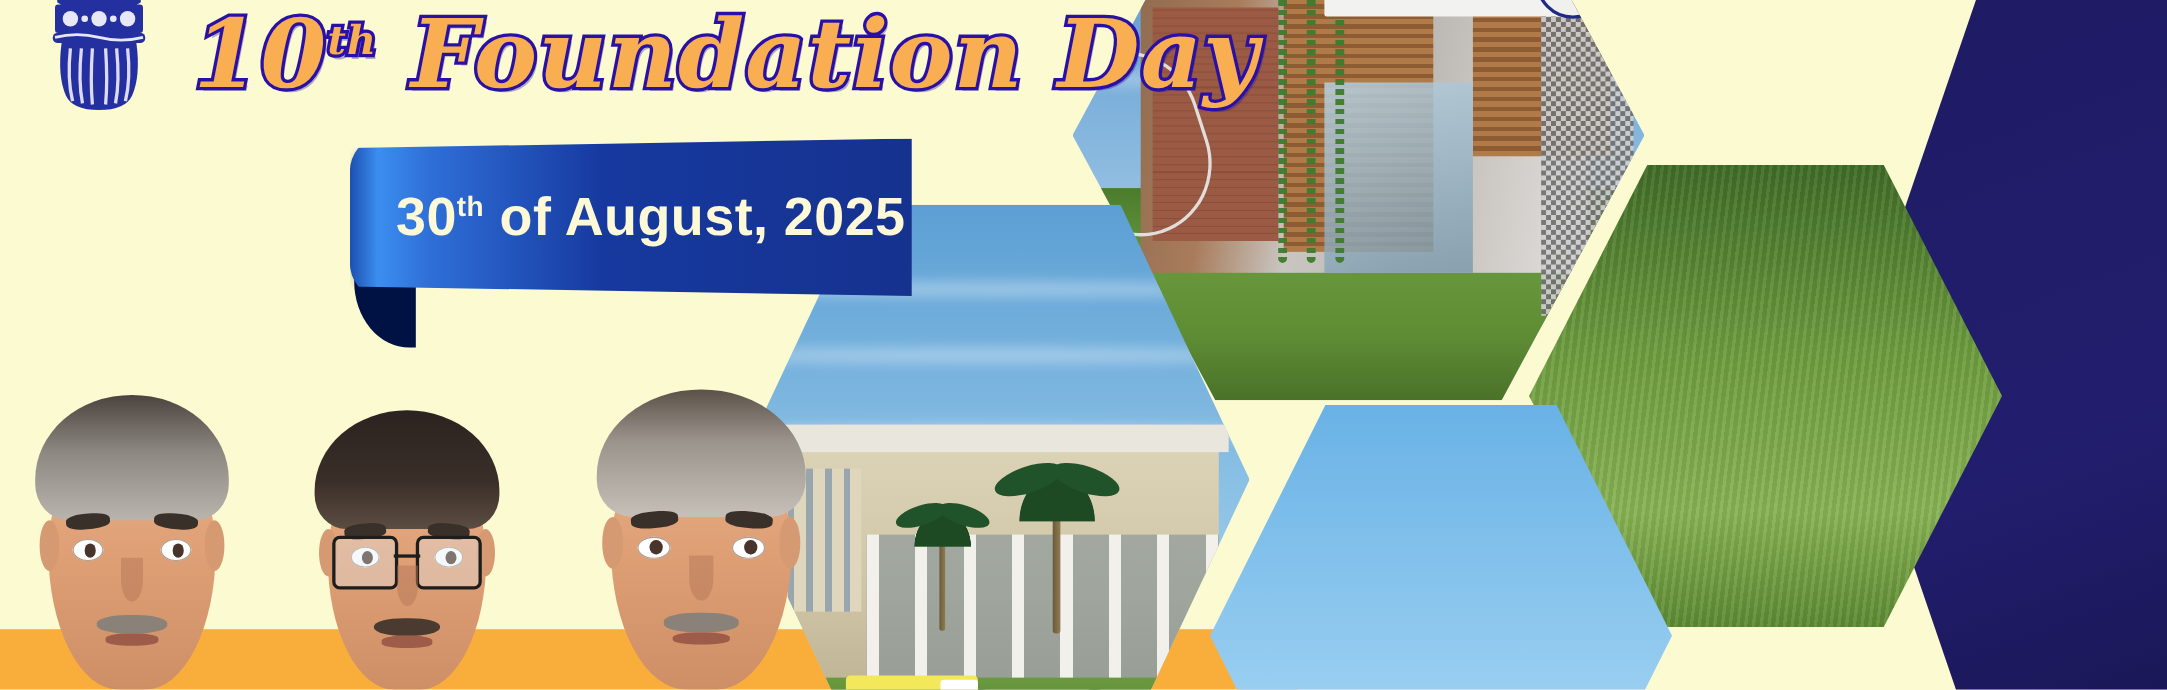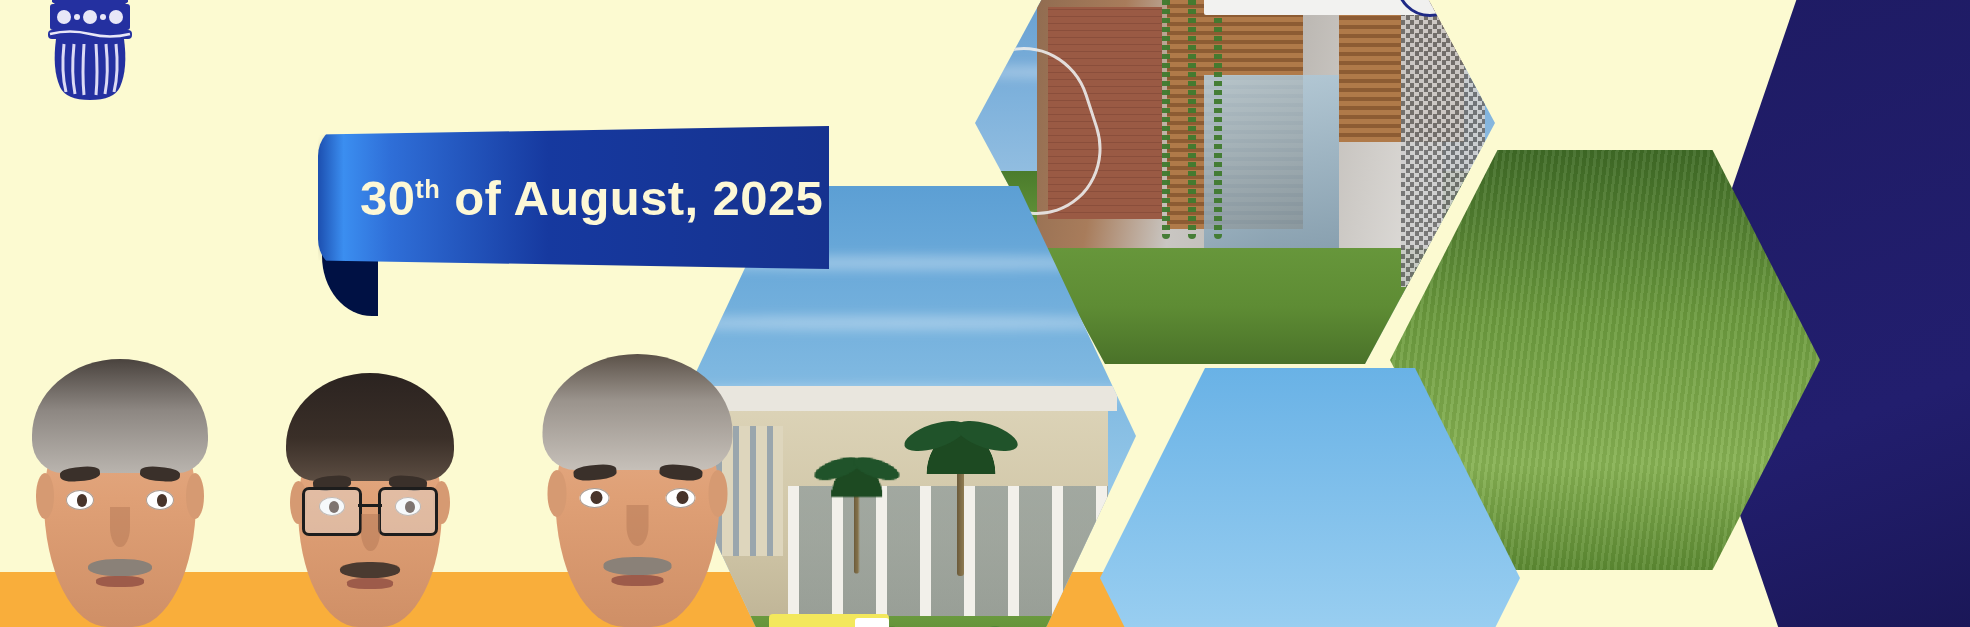--- a/index.html
+++ b/index.html
@@ -207,20 +207,23 @@
           <path d="M44 52 q-3 30 1 50"></path>
         <path d="M54 52 q-2 30 0 51"></path>
           <path d="M66 52 q2 30 0 51"></path>
         <path d="M76 52 q3 30 -1 50"></path>
           <path d="M86 52 q3 28 -2 48"></path>
       </g>
       <path d="M20 42 q20 -5 40 0 q20 5 40 0" stroke="#e8e7f7" stroke-width="2.5" fill="none"></path>
     </svg>
   </div>
 
+  <div class="title">
+    <span>10</span><sup>th</sup><span> Foundation Day</span>
+  </div>
 
   <div class="ribbon-wrap">
     <div class="ribbon-tail"></div>
     <div class="ribbon-body">
       <div class="ribbon-text">
         <span>30</span><sup>th</sup><span> of August, 2025</span>
       </div>
     </div>
   </div>
 

